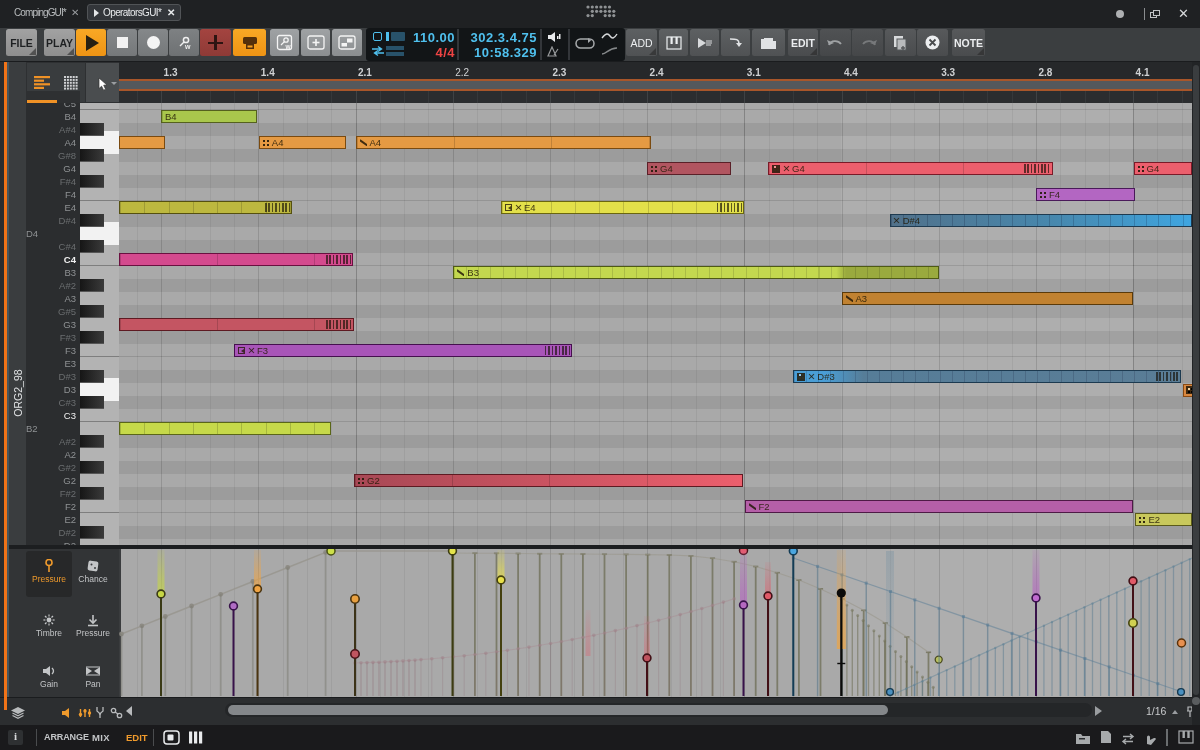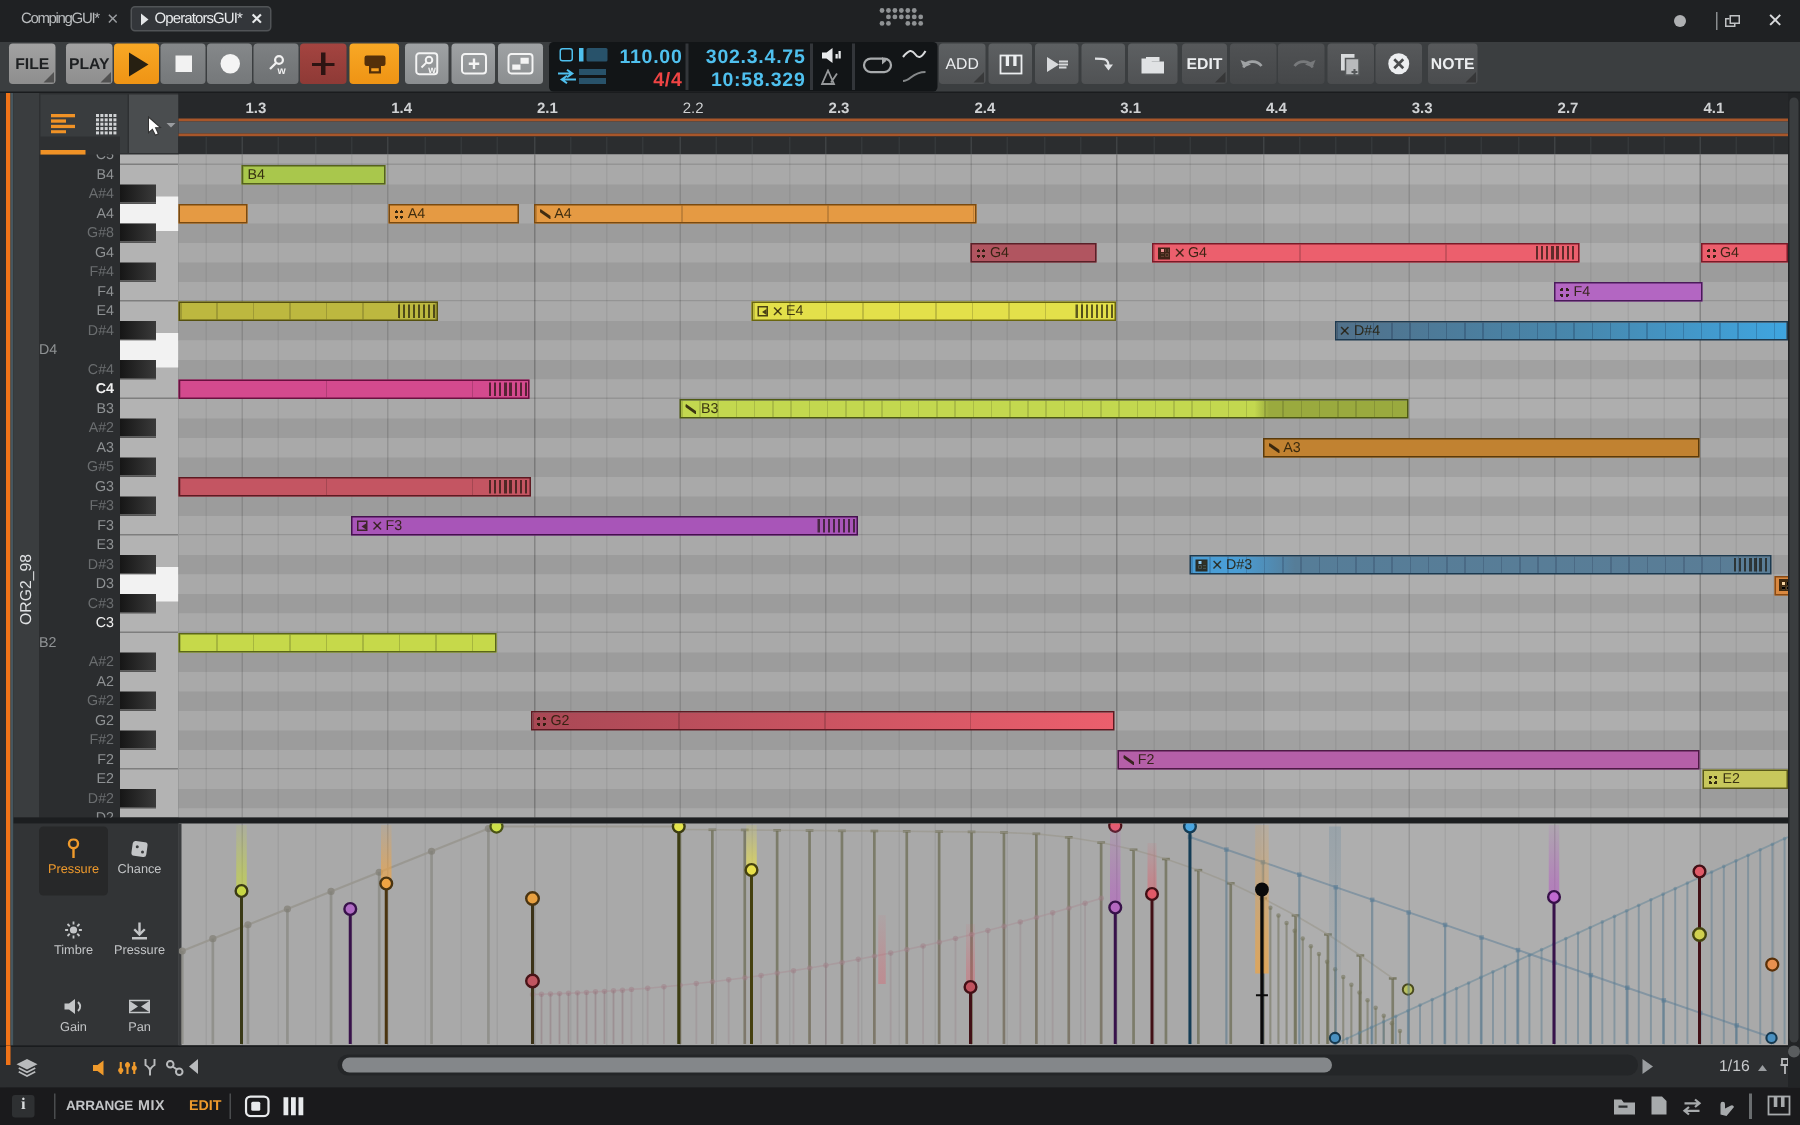--- a/index.html
+++ b/index.html
@@ -341,21 +341,21 @@
 <div class="abs" style="left:119px;top:62px;width:1073px;height:41px;background:#26282a"></div>
 <div class="abs" style="left:163.6px;top:67px;font-size:10px;font-weight:bold;color:#cfd1d3">1.3</div>
 <div class="abs" style="left:260.8px;top:67px;font-size:10px;font-weight:bold;color:#cfd1d3">1.4</div>
 <div class="abs" style="left:358.0px;top:67px;font-size:10px;font-weight:bold;color:#cfd1d3">2.1</div>
 <div class="abs" style="left:455.2px;top:67px;font-size:10px;font-weight:normal;color:#cfd1d3">2.2</div>
 <div class="abs" style="left:552.4px;top:67px;font-size:10px;font-weight:bold;color:#cfd1d3">2.3</div>
 <div class="abs" style="left:649.6px;top:67px;font-size:10px;font-weight:bold;color:#cfd1d3">2.4</div>
 <div class="abs" style="left:746.8px;top:67px;font-size:10px;font-weight:bold;color:#cfd1d3">3.1</div>
 <div class="abs" style="left:844.0px;top:67px;font-size:10px;font-weight:bold;color:#cfd1d3">4.4</div>
 <div class="abs" style="left:941.2px;top:67px;font-size:10px;font-weight:bold;color:#cfd1d3">3.3</div>
-<div class="abs" style="left:1038.4px;top:67px;font-size:10px;font-weight:bold;color:#cfd1d3">2.7</div>
+<div class="abs" style="left:1038.4px;top:67px;font-size:10px;font-weight:bold;color:#cfd1d3">2.8</div>
 <div class="abs" style="left:1135.6px;top:67px;font-size:10px;font-weight:bold;color:#cfd1d3">4.1</div>
 <div class="abs" style="left:119px;top:79px;width:1073px;height:2px;background:#a8562a"></div>
 <div class="abs" style="left:119px;top:81px;width:1073px;height:8px;background:#54585c"></div>
 <div class="abs" style="left:119px;top:89px;width:1073px;height:2px;background:#a8562a"></div>
 <div class="abs" style="left:119px;top:91px;width:1073px;height:12px;background:#2b2d2f"></div>
 <div class="abs" style="left:136.8px;top:91px;width:1px;height:12px;background:#35383a"></div>
 <div class="abs" style="left:161.1px;top:91px;width:1px;height:12px;background:#3f4244"></div>
 <div class="abs" style="left:185.4px;top:91px;width:1px;height:12px;background:#35383a"></div>
 <div class="abs" style="left:209.7px;top:91px;width:1px;height:12px;background:#35383a"></div>
 <div class="abs" style="left:234.0px;top:91px;width:1px;height:12px;background:#35383a"></div>

